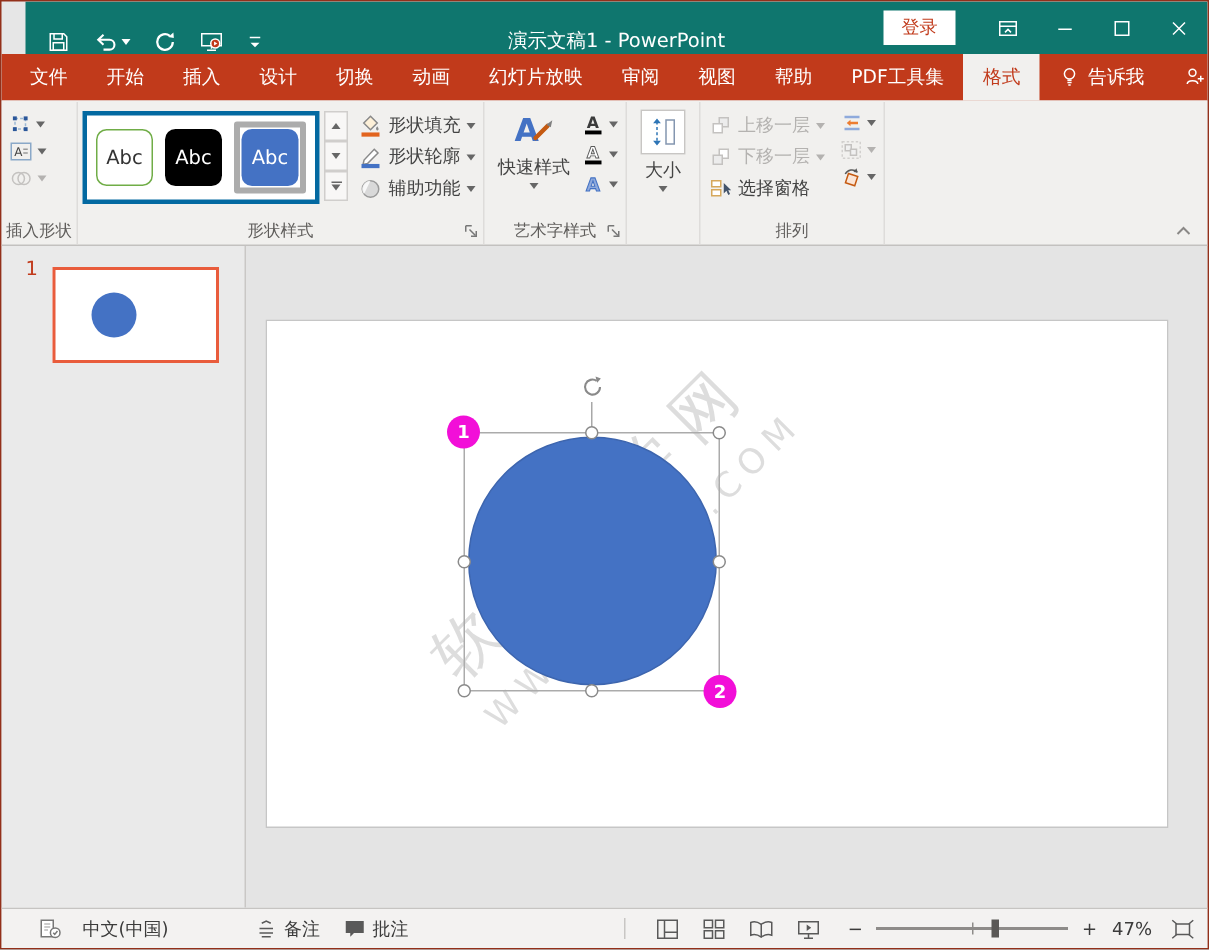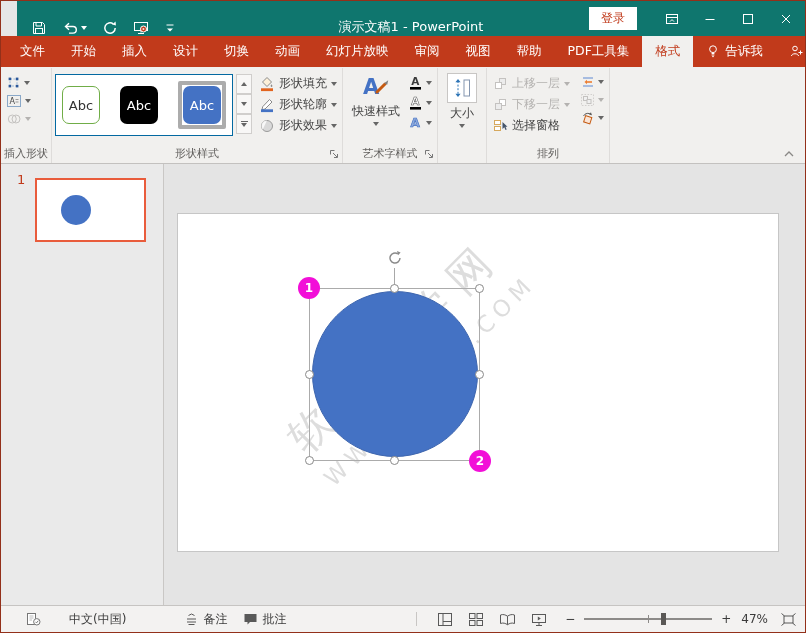--- a/index.html
+++ b/index.html
@@ -28,21 +28,21 @@
   .tab .t-ic{margin-right:5px;display:flex;}
   
   .ribbon{height:97px;background:#f1f0ee;border-bottom:1px solid #c3c1bf;display:flex;flex:0 0 auto;padding-top:1px;position:relative;}
   .rgroup{border-right:1px solid #dedcda;display:flex;flex-direction:column;padding:2px 3px 0;position:relative;}
   .rg-content{flex:1;display:flex;}
   .rg-label{height:18px;font-size:11px;color:#605e5c;display:flex;align-items:center;justify-content:center;padding-bottom:2px;}
   .bigbtn{display:flex;flex-direction:column;align-items:center;padding:3px 6px 0;font-size:12px;color:#444;gap:2px;white-space:nowrap;}
   .minicol{display:flex;flex-direction:column;gap:4px;padding-top:5px;}
   .minibtn{display:flex;align-items:center;gap:3px;padding:0 2px;}
   .gallery{display:flex;align-items:flex-start;padding-top:4px;}
-  .gallery-box{background:#fff;border:1px solid #0369a1;display:flex;gap:20px;padding:6px;align-items:center;height:62px;}
+  .gallery-box{background:#fff;border:3px solid #0369a1;display:flex;gap:8px;padding:6px;align-items:center;height:62px;}
   .swatch{width:38px;height:38px;border-radius:7px;display:flex;align-items:center;justify-content:center;font-size:13px;}
   .sw-green{background:#fff;border:1.5px solid #70AD47;color:#333;}
   .sw-black{background:#000;color:#fff;}
   .sw-blue{background:#4472C4;color:#fff;}
   .sw-selected{border:4px solid #acacac;background:#fff;padding:1px;border-radius:2px;}
   .gscroll{display:flex;flex-direction:column;margin-left:3px;}
   .gs-btn{width:16px;height:20px;border:1px solid #d0cecc;background:#f8f7f6;display:flex;flex-direction:column;align-items:center;justify-content:center;gap:1px;}
   .up{display:inline-block;width:0;height:0;border-left:3.5px solid transparent;border-right:3.5px solid transparent;border-bottom:4px solid #666;}
   .gs-bar{width:7px;height:1px;background:#666;}
   .menu-col{display:flex;flex-direction:column;padding:5px 2px 0 7px;gap:4px;}
@@ -268,21 +268,21 @@
                 <rect x="2" y="12.3" width="12" height="2.8" fill="#4472C4"></rect>
               </svg>
             <span>形状轮廓</span>
             <span class="caret dark"></span>
           </span>
           <span class="menu-row">
             <svg width="16" height="16" viewBox="0 0 16 16">
                 <circle cx="8" cy="8" r="5.5" fill="#d9d9d9" stroke="#9a9a9a"></circle>
                 <path d="M8 2.5A5.5 5.5 0 0 0 3.7 11.4" fill="#fff" opacity=".8"></path>
               </svg>
-            <span>形状效果</span>
+            <span>辅助功能</span>
             <span class="caret dark"></span>
           </span>
         </div>
       </div>
       <div class="rg-label">形状样式</div>
       <span class="launcher">
         <svg width="10" height="10" viewBox="0 0 10 10">
             <path d="M1.5 1.5h4M1.5 1.5v4" stroke="#777" fill="none"></path>
             <path d="M4 4l4 4" stroke="#777"></path>
             <path d="M8.5 5v3.5H5" stroke="#777" fill="none"></path>
@@ -462,21 +462,21 @@
 
   <div class="statusbar">
     <span class="sb-item" style="margin-left:16px">
       <svg width="16" height="15" viewBox="0 0 16 15">
           <rect x="2.5" y="1.5" width="8" height="11" fill="#fff" stroke="#777"></rect>
           <path d="M4.5 4h4M4.5 6h4M4.5 8h2.5" stroke="#bbb"></path>
           <circle cx="11.8" cy="9.8" r="3.2" fill="#fff" stroke="#777"></circle>
           <path d="M10.5 9.8l1 1.1 1.8-2.2" fill="none" stroke="#777"></path>
         </svg>
     </span>
-    <span class="sb-item" style="margin-left:28px">中文(中国)</span>
+    <span class="sb-item" style="margin-left:14px">中文(中国)</span>
 
     <span class="sb-item" style="margin-left:58px">
       <svg width="15" height="13" viewBox="0 0 15 13">
           <path d="M4.5 2.5 7.5 1l3 1.5" fill="none" stroke="#595959"></path>
           <path d="M3 6h9M3 9h9M4.5 11.5h6" stroke="#595959"></path>
         </svg>
       <span>备注</span>
     </span>
     <span class="sb-item" style="margin-left:16px">
       <svg width="15" height="14" viewBox="0 0 15 14">

